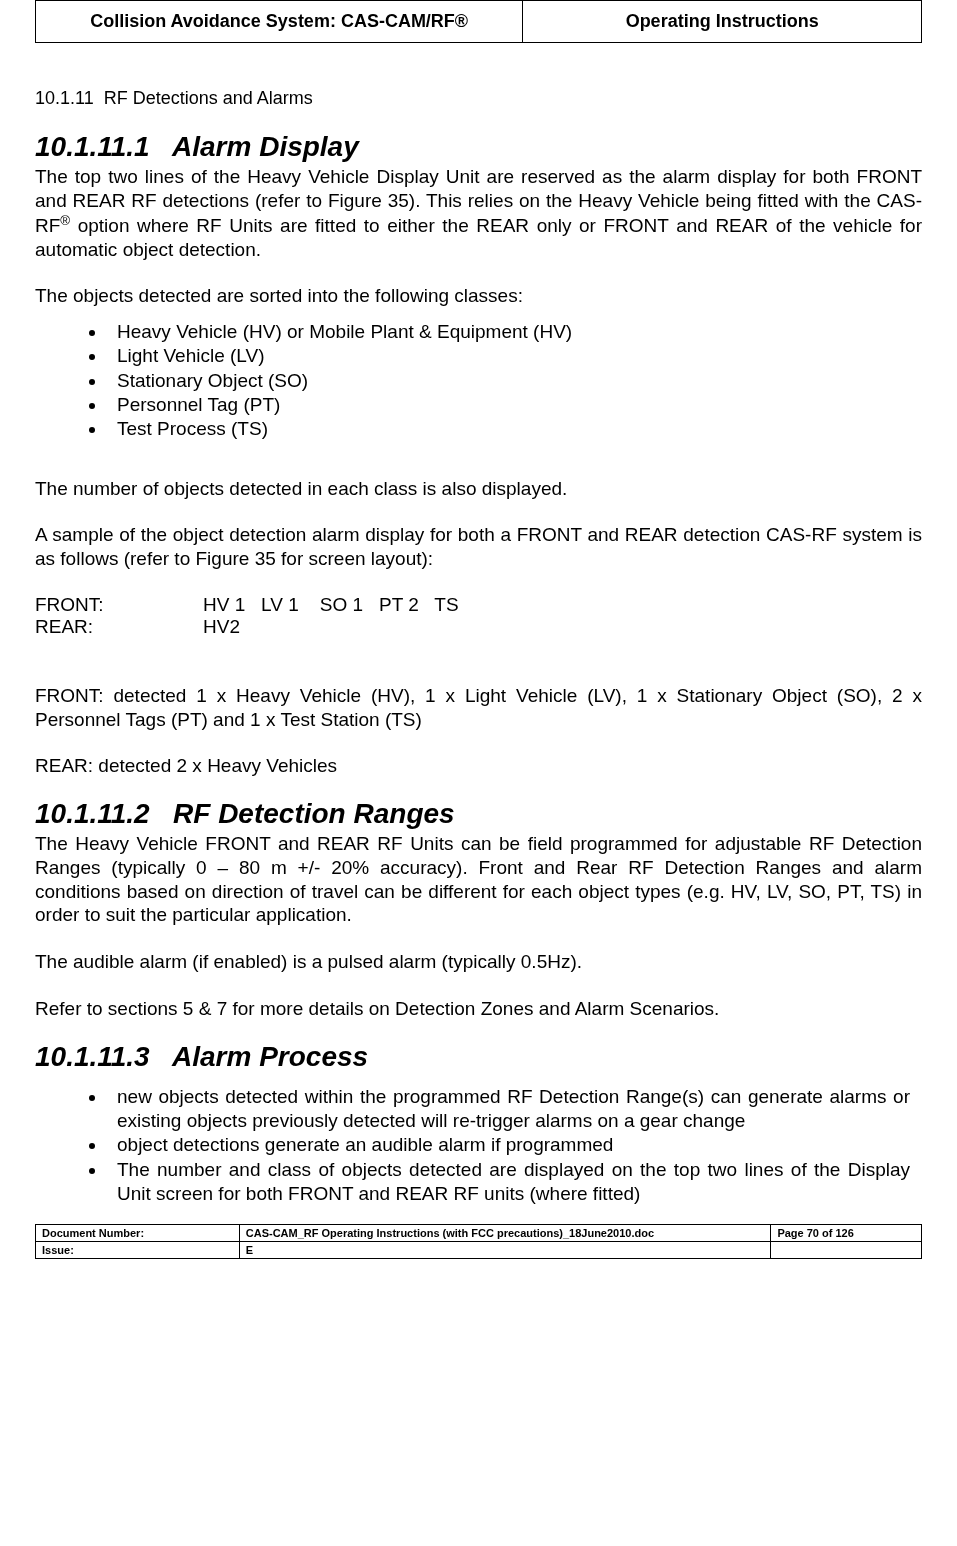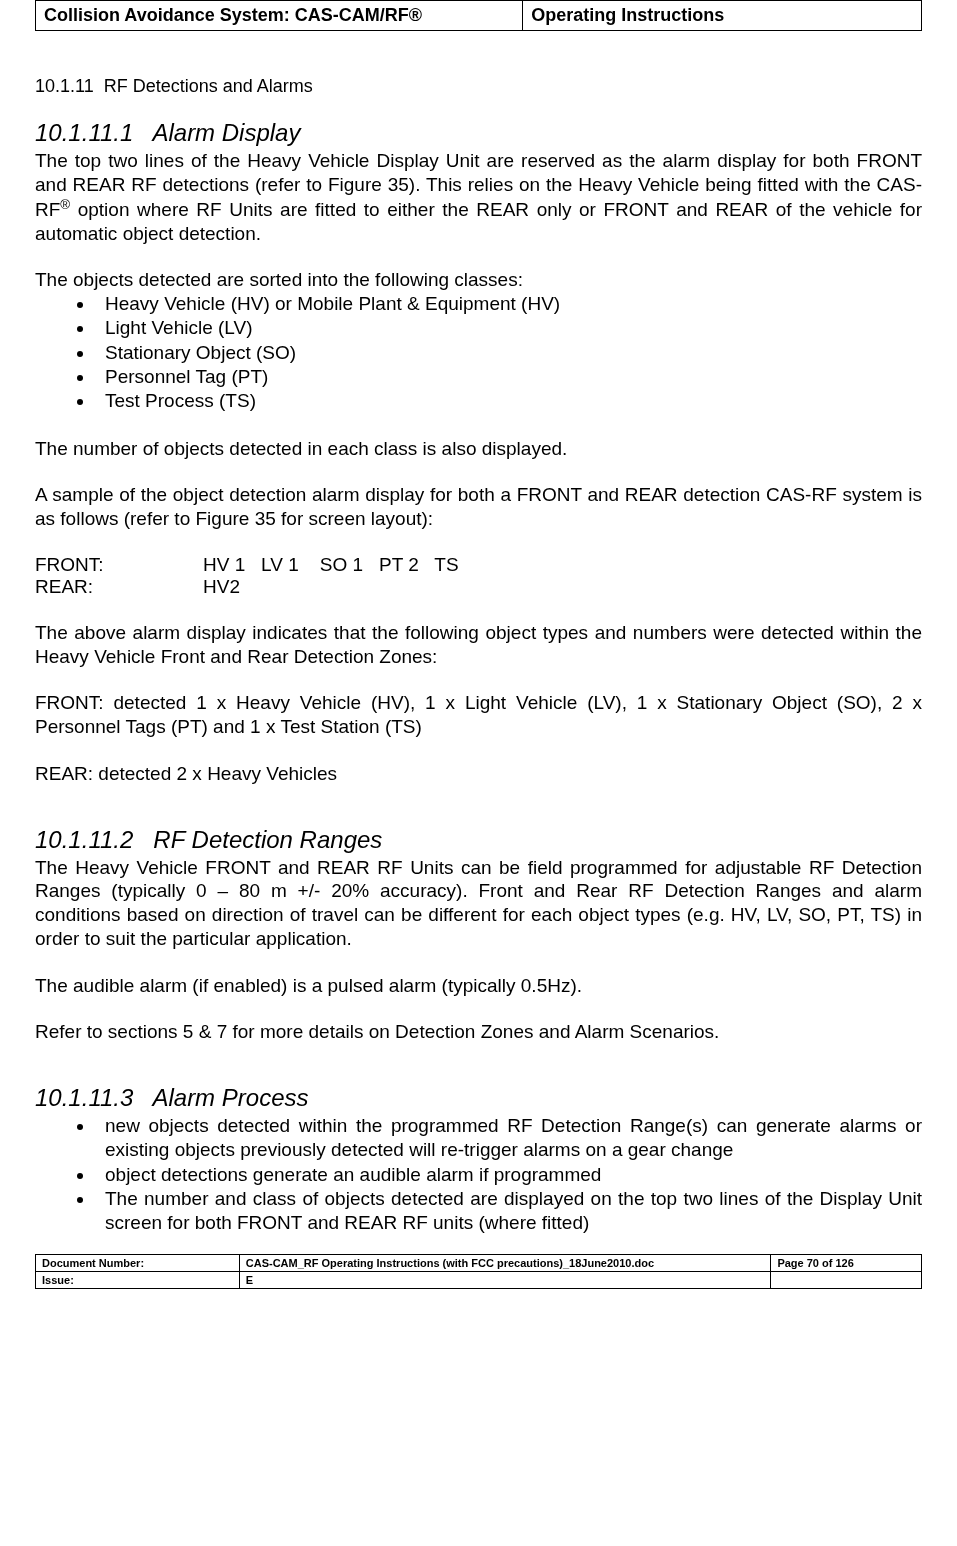--- a/index.html
+++ b/index.html
@@ -14,54 +14,55 @@
     .page {
       padding: 0 35px;
     }
     .header-table {
       width: 100%;
       border-collapse: collapse;
       margin-bottom: 45px;
     }
     .header-table td {
       border: 1.5px solid black;
-      padding: 4px 8px;
+      padding: 10px 8px;
       font-weight: bold;
-      text-align: left;
+      text-align: center;
       font-size: 18px;
     }
     .header-left {
       width: 55%;
     }
     .header-right {
       width: 45%;
     }
     .h1 {
       font-size: 18px;
       margin-bottom: 22px;
     }
     .h2 {
-      font-size: 24px;
+      font-size: 28px;
       font-style: italic;
       margin-top: 8px;
       margin-bottom: 2px;
+      font-weight: bold;
     }
     .h2-spaced {
-      margin-top: 40px;
+      margin-top: 20px;
     }
     .para {
       text-align: justify;
       margin: 0;
       line-height: 1.25;
     }
     .gap {
       height: 23px;
     }
     ul.bullets {
-      margin: 0;
+      margin: 12px;
       padding-left: 60px;
     }
     ul.bullets li {
       text-align: justify;
       line-height: 1.28;
       padding-left: 10px;
     }
     .sample-row {
       display: flex;
       gap: 48px;
@@ -140,21 +141,20 @@
   <div class="sample-row">
     <span class="sample-label">FRONT:</span>
     <span style="white-space: pre;">HV 1   LV 1    SO 1   PT 2   TS</span>
   </div>
   <div class="sample-row">
     <span class="sample-label">REAR:</span>
     <span>HV2</span>
   </div>
 
   <div class="gap"></div>
-  <p class="para">The above alarm display indicates that the following object types and numbers were detected within the Heavy Vehicle Front and Rear Detection Zones:</p>
   <div class="gap"></div>
   <p class="para">FRONT:  detected 1 x Heavy Vehicle (HV), 1 x Light Vehicle (LV), 1 x Stationary Object (SO), 2 x Personnel Tags (PT) and 1 x Test Station (TS)</p>
   <div class="gap"></div>
   <p class="para">REAR:  detected 2 x Heavy Vehicles</p>
 
   <div class="h2 h2-spaced">
     <span>10.1.11.2</span>&nbsp;&nbsp;
     <span>RF Detection Ranges</span>
   </div>
   <p class="para">The Heavy Vehicle FRONT and REAR RF Units can be field programmed for adjustable RF Detection Ranges (typically 0 – 80 m +/- 20% accuracy). Front and Rear RF Detection Ranges and alarm conditions based on direction of travel can be different for each object types (e.g. HV, LV, SO, PT, TS) in order to suit the particular application.</p>

